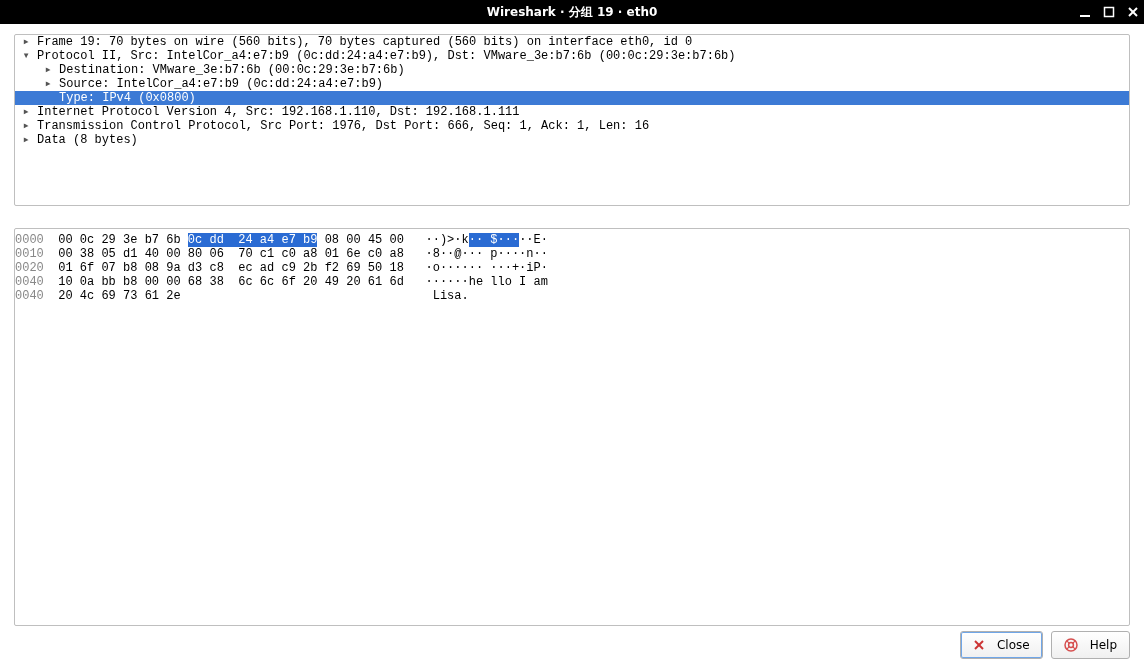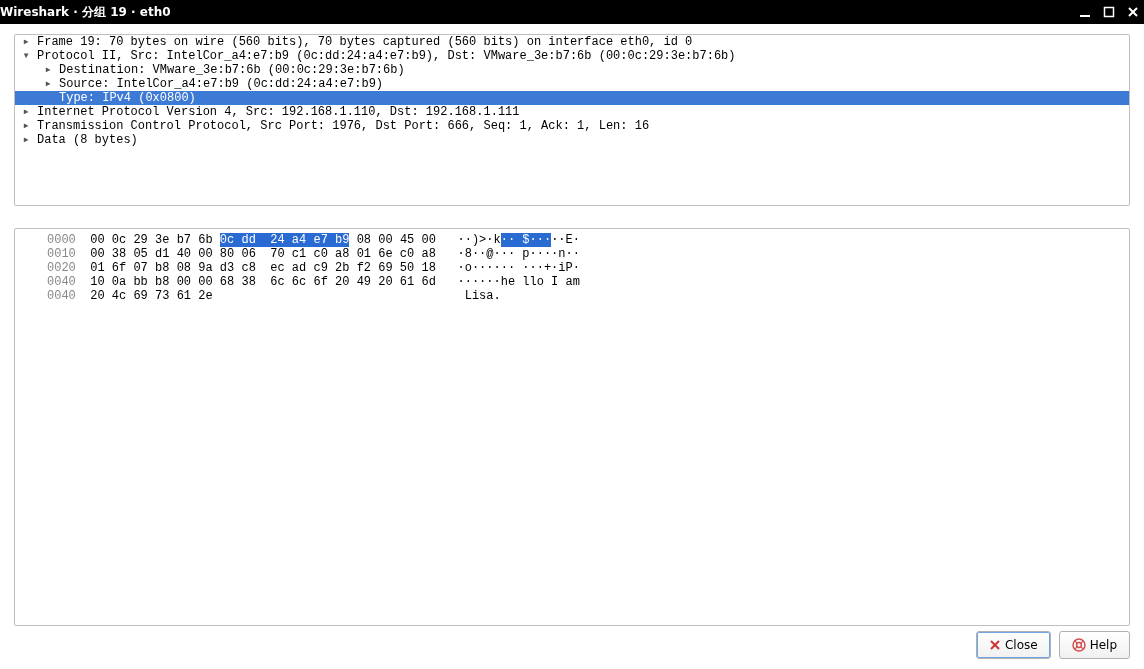--- a/index.html
+++ b/index.html
@@ -11,21 +11,21 @@
     font-size: 12px;
     background: #ffffff;
     overflow: hidden;
   }
   .titlebar {
     height: 24px;
     background: #000000;
     color: #ffffff;
     display: flex;
     align-items: center;
-    justify-content: flex-start;
+    justify-content: center;
     position: relative;
     font-weight: bold;
     font-size: 12px;
   }
   .titlebar .controls {
     position: absolute;
     right: 4px;
     top: 0;
     height: 24px;
     display: flex;
@@ -58,21 +58,20 @@
     top: 10px;
     height: 170px;
     border: 1px solid #bfbfbf;
     border-radius: 2px;
     background: #ffffff;
     overflow: hidden;
   }
   .panel-frame.lower {
     top: 204px;
     height: 396px;
-    padding-left: 32px;
   }
   .tree {
     font-family: "Liberation Mono", "DejaVu Sans Mono", monospace;
     font-size: 12px;
     line-height: 14px;
     color: #000000;
   }
   .tree .row {
     display: flex;
     white-space: pre;
@@ -113,21 +112,21 @@
     gap: 8px;
   }
   .btn {
     border: 1px solid #b0b0b0;
     background: linear-gradient(#ffffff,#f0f0f0);
     border-radius: 3px;
     height: 26px;
     padding: 0 12px;
     display: flex;
     align-items: center;
-    gap: 4px;
+    gap: 12px;
     font-size: 12px;
     color: #000;
     cursor: pointer;
   }
   .btn.primary {
      box-shadow: 0 0 0 1px #6fa6e8 inset;
   }
   .btn svg { display:block; }
   .x-icon { stroke:#cc3333; stroke-width:2; }
 </style>

